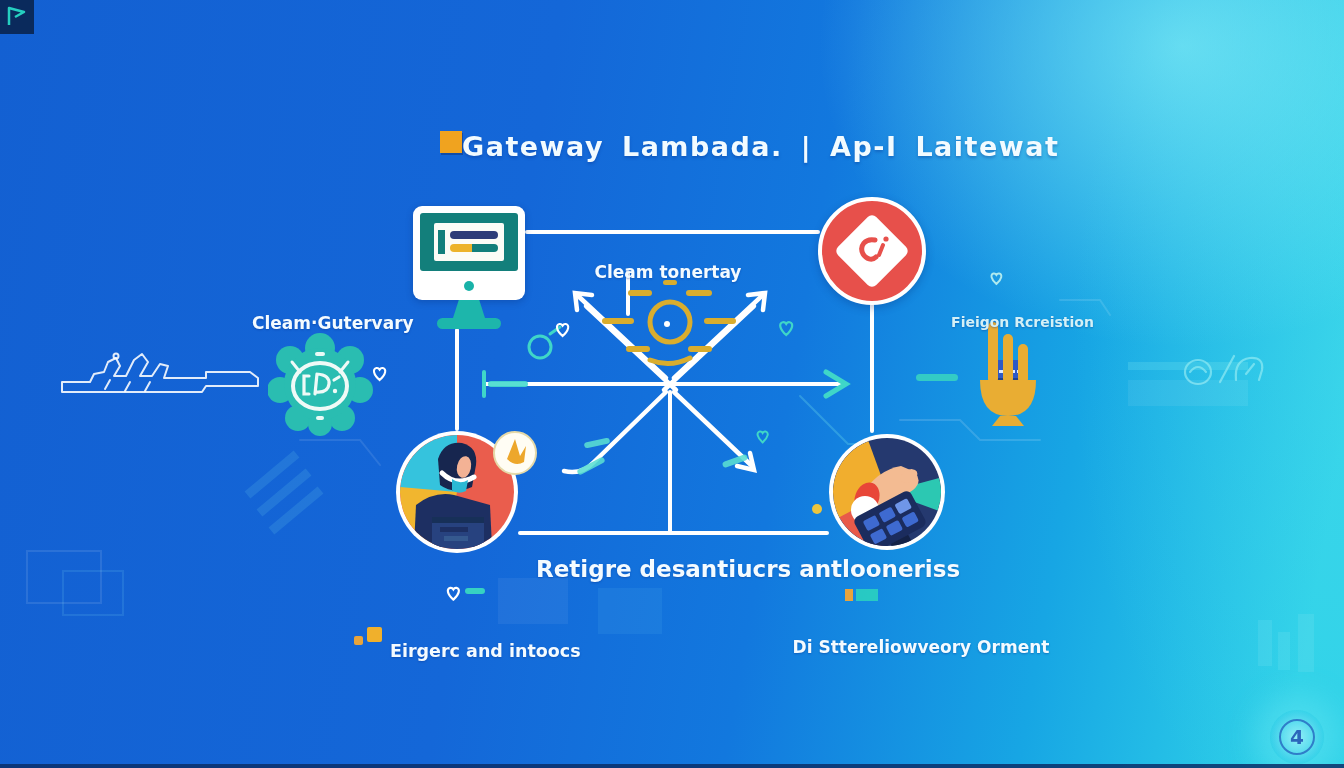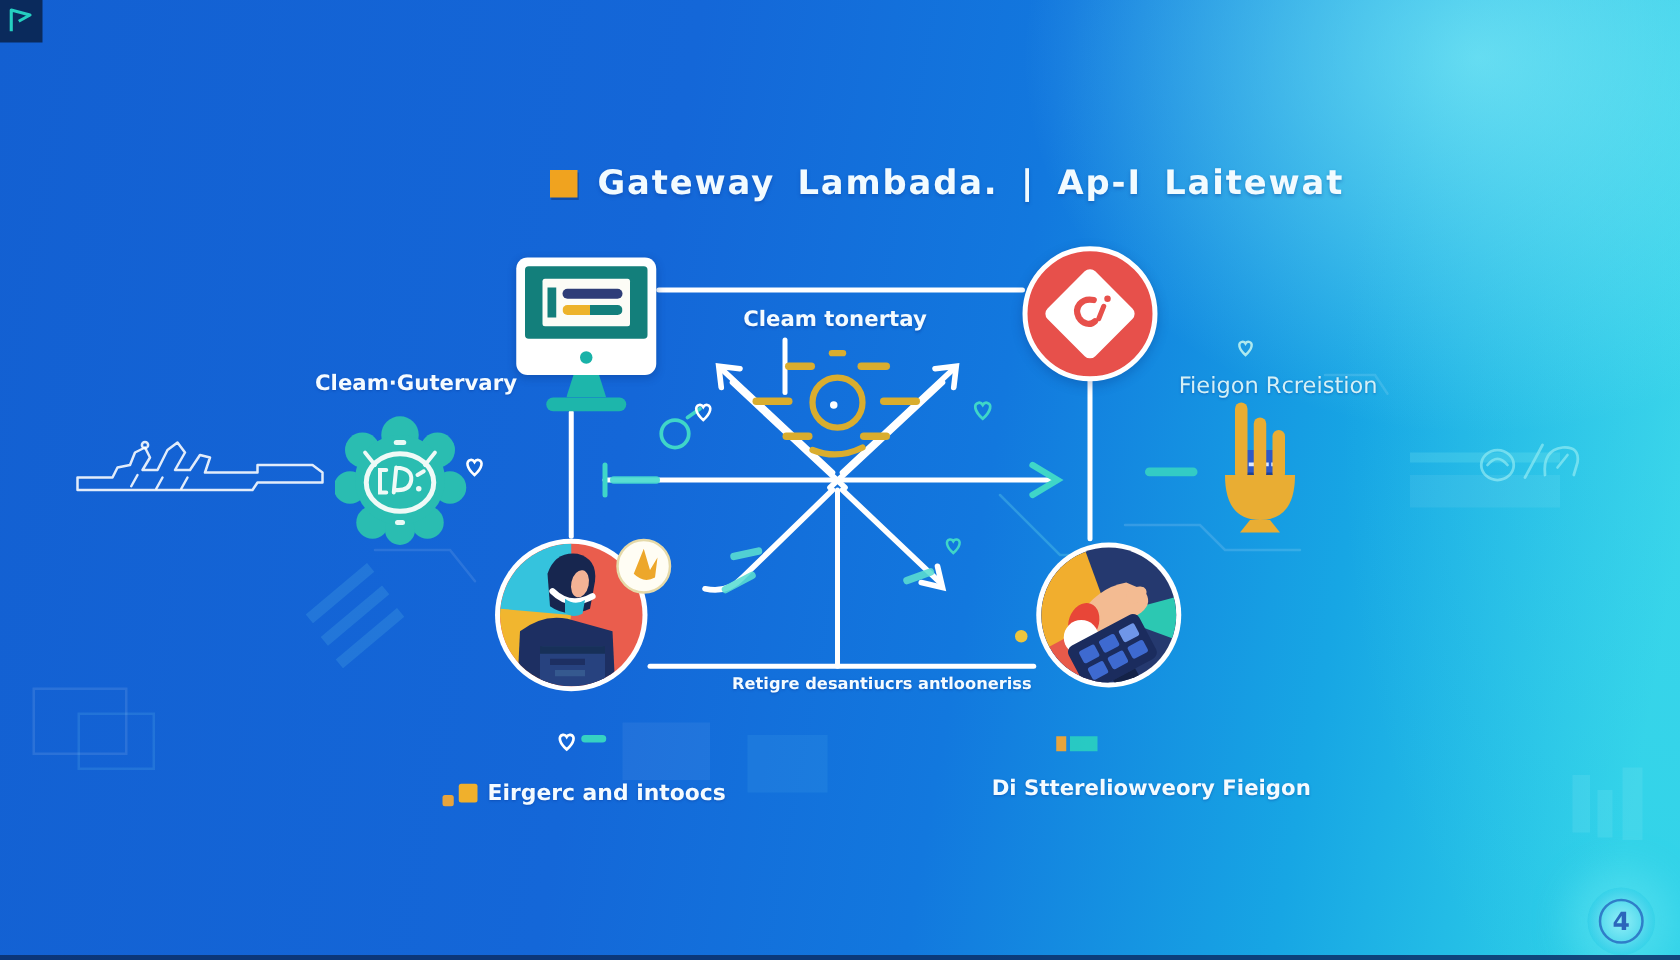--- a/index.html
+++ b/index.html
@@ -7,29 +7,29 @@
     position:relative;width:1344px;height:768px;overflow:hidden;
     font-family:"DejaVu Sans","Liberation Sans",sans-serif;
     background:
       radial-gradient(520px 430px at 88% 6%, rgba(140,245,248,.65), rgba(140,245,248,0) 70%),
       radial-gradient(380px 700px at 101% 45%, rgba(80,220,238,.35), rgba(80,220,238,0) 75%),
       linear-gradient(100deg,#1360d2 0%,#1467d8 38%,#1278de 58%,#17a6e4 78%,#2fd2e8 96%);
   }
   .abs{position:absolute;}
   svg{display:block;}
   
-  .title-row{left:440px;top:131px;width:480px;display:flex;align-items:center;gap:16px;justify-content:flex-start;}
+  .title-row{left:440px;top:131px;width:480px;display:flex;justify-content:flex-start;}
   .title-bullet{width:22px;height:22px;background:#f0a31f;flex:0 0 auto;box-shadow:1px 2px 0 rgba(10,30,80,.35);}
   .title-text{color:#f2fbff;font-size:27px;font-weight:600;letter-spacing:1.5px;word-spacing:7px;
     text-shadow:0 2px 3px rgba(8,48,140,.35);white-space:nowrap;}
-  .lbl{color:#f4fbff;text-shadow:0 1px 2px rgba(8,48,140,.4);text-align:center;white-space:nowrap;}
+  .lbl{color:#f4fbff;text-shadow:0 1px 2px rgba(8,48,140,.4);text-align:center;white-space:nowrap;margin-top:16px;}
   .lbl-gateway{left:252px;top:297px;width:160px;font-size:17px;font-weight:600;}
   .lbl-clean{left:578px;top:246px;width:180px;font-size:17px;font-weight:600;}
-  .lbl-recog{left:930px;top:298px;width:185px;font-size:18px;font-weight:400;color:#d4f0f6;}
-  .lbl-process{left:558px;top:540px;width:295px;font-size:13px;font-weight:700;}
+  .lbl-recog{left:930px;top:298px;width:185px;font-size:14px;font-weight:700;color:#d4f0f6;}
+  .lbl-process{left:536px;top:540px;width:295px;font-size:23px;font-weight:700;}
   .lbl-bleft{left:390px;top:625px;font-size:17.5px;font-weight:700;text-align:center;}
   .lbl-bright{left:790px;top:621px;width:262px;font-size:17px;font-weight:600;}
   
   .monitor{left:413px;top:206px;width:112px;height:130px;}
   .mon-body{position:absolute;left:0;top:0;width:112px;height:94px;background:#fff;border-radius:9px;
     box-shadow:0 2px 7px rgba(8,40,110,.3);}
   .mon-screen{position:absolute;left:7px;top:7px;width:98px;height:58px;background:#137f7b;border-radius:3px;}
   .mon-panel{position:absolute;left:14px;top:10px;width:70px;height:38px;background:#fcfcf6;border-radius:2px;}
   .mon-barside{position:absolute;left:4px;top:7px;width:7px;height:24px;background:#137f7b;}
   .mon-barnavy{position:absolute;left:16px;top:8px;width:48px;height:8px;background:#2e3d78;border-radius:4px;}
@@ -320,21 +320,21 @@
         <rect x="52" y="110" width="20" height="16" fill="#142247"></rect>
       </g>
     </g>
   </svg>
 
   <div class="abs lbl lbl-gateway">Cleam·Gutervary</div>
   <div class="abs lbl lbl-clean">Cleam tonertay</div>
   <div class="abs lbl lbl-recog">Fieigon Rcreistion</div>
   <div class="abs lbl lbl-process">Retigre desantiucrs antlooneriss</div>
   <div class="abs lbl lbl-bleft">Eirgerc and intoocs</div>
-  <div class="abs lbl lbl-bright">Di Sttereliowveory Fieigon</div>
+  <div class="abs lbl lbl-bright">Di Sttereliowveory Orment</div>
 
   <div class="sq bl-sq1"></div>
   <div class="sq bl-sq2"></div>
   <div class="sq br-sq1"></div>
   <div class="sq br-sq2"></div>
   <div class="sq teal-dash-hand"></div>
   <div class="sq yellow-dot"></div>
 
   <div class="ghost g1"></div>
   <div class="ghost g2"></div>

